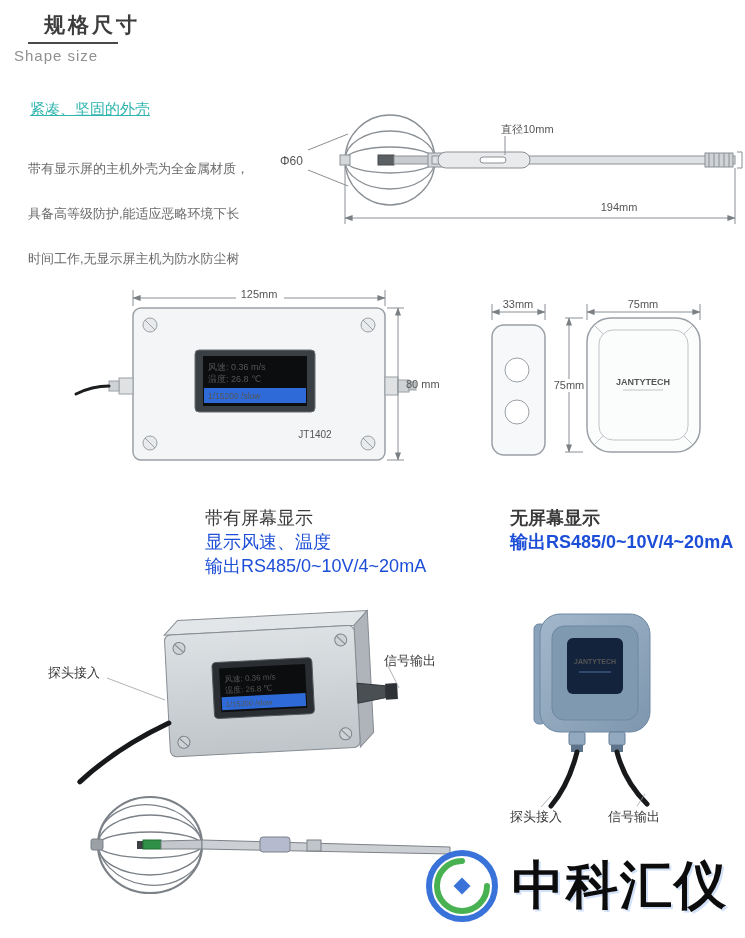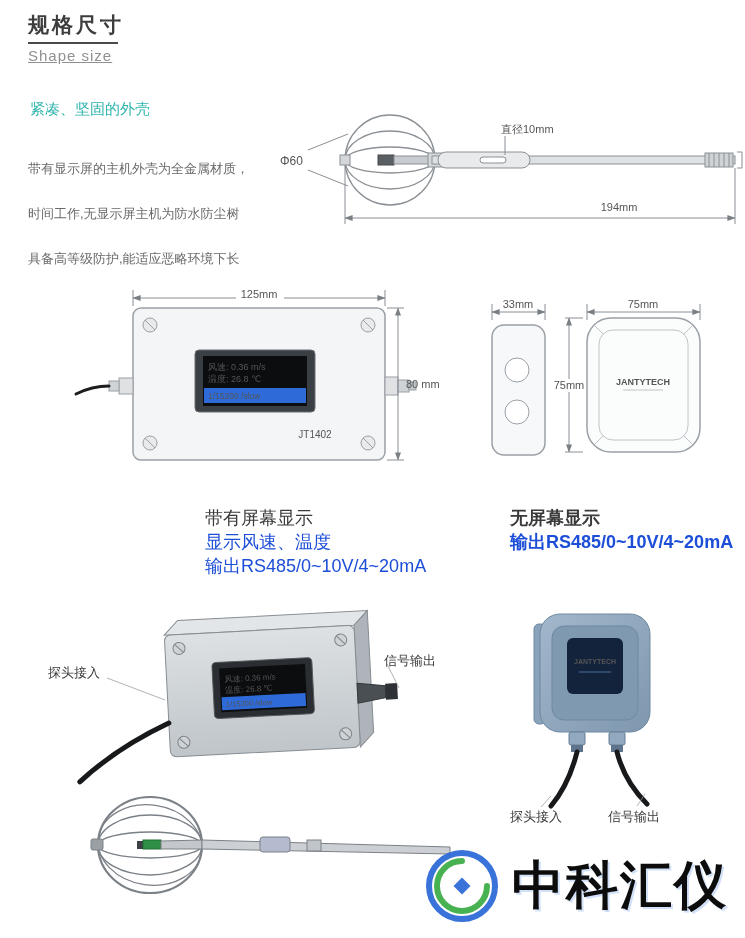--- a/index.html
+++ b/index.html
@@ -28,29 +28,29 @@
   svg { display:block; }
   svg text { font-family:"Liberation Sans","DejaVu Sans",sans-serif; fill:#555; }
   .dim { stroke:#8a8f94; stroke-width:1; fill:none; }
   .edge { stroke:#8b9095; stroke-width:1.3; fill:none; }
 </style>
 </head>
 <body>
 
 <div class="page">
 
-  <div class="abs title-cn" style="left:28px; top:11px;">规格尺寸</div>
+  <div class="abs title-cn" style="left:44px; top:11px;">规格尺寸</div>
   <div class="abs title-underline" style="left:28px; top:42px; width:90px;"></div>
-  <div class="abs title-en" style="left:28px; top:47px;text-decoration:underline;">Shape size</div>
-
-  <div class="abs sec-heading" style="left:30px; top:100px;">紧凑、坚固的外壳</div>
+  <div class="abs title-en" style="left:14px; top:47px;">Shape size</div>
+
+  <div class="abs sec-heading" style="left:30px; top:100px;text-decoration:underline;">紧凑、坚固的外壳</div>
   <div class="abs body-text" style="left:28px; top:136px; width:260px;">
     <span>带有显示屏的主机外壳为全金属材质，</span>
+    <span>具备高等级防护,能适应恶略环境下长</span>
     <span>时间工作,无显示屏主机为防水防尘树</span>
-    <span>具备高等级防护,能适应恶略环境下长</span>
   </div>
 
   <svg class="abs" style="left:280px; top:88px;" width="465" height="155" viewBox="0 0 465 155">
     <defs>
       <marker id="arr1" viewBox="0 0 8 6" markerWidth="8" markerHeight="6" refX="7.6" refY="3" orient="auto-start-reverse" markerUnits="userSpaceOnUse">
         <path d="M0,0 L8,3 L0,6 Z" fill="#7a7f84"></path>
       </marker>
     </defs>
 
     <g>

